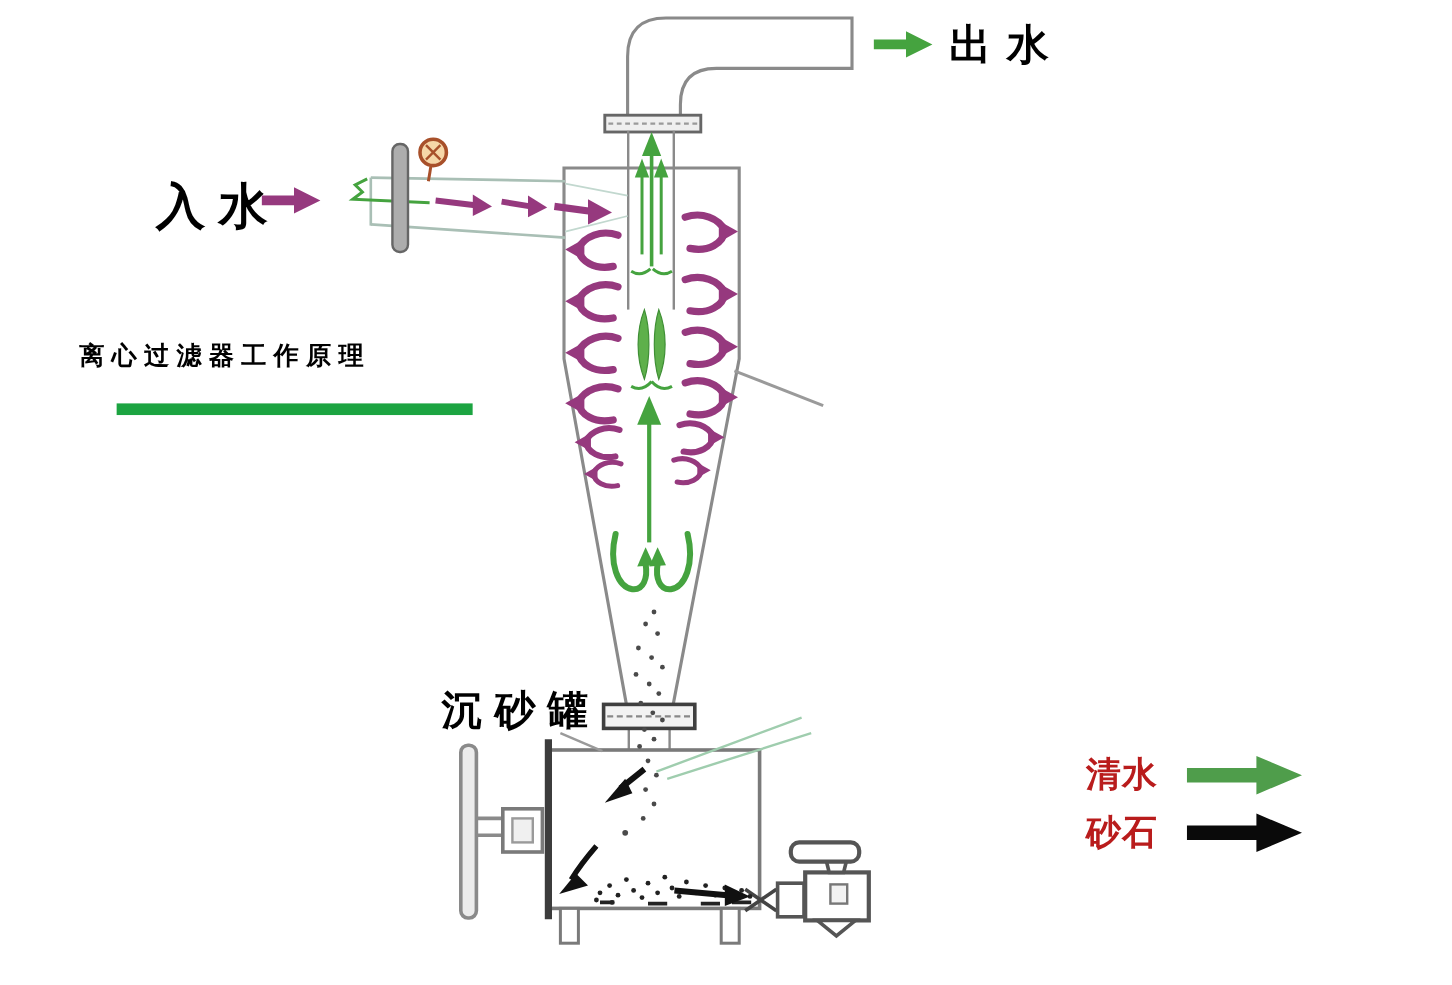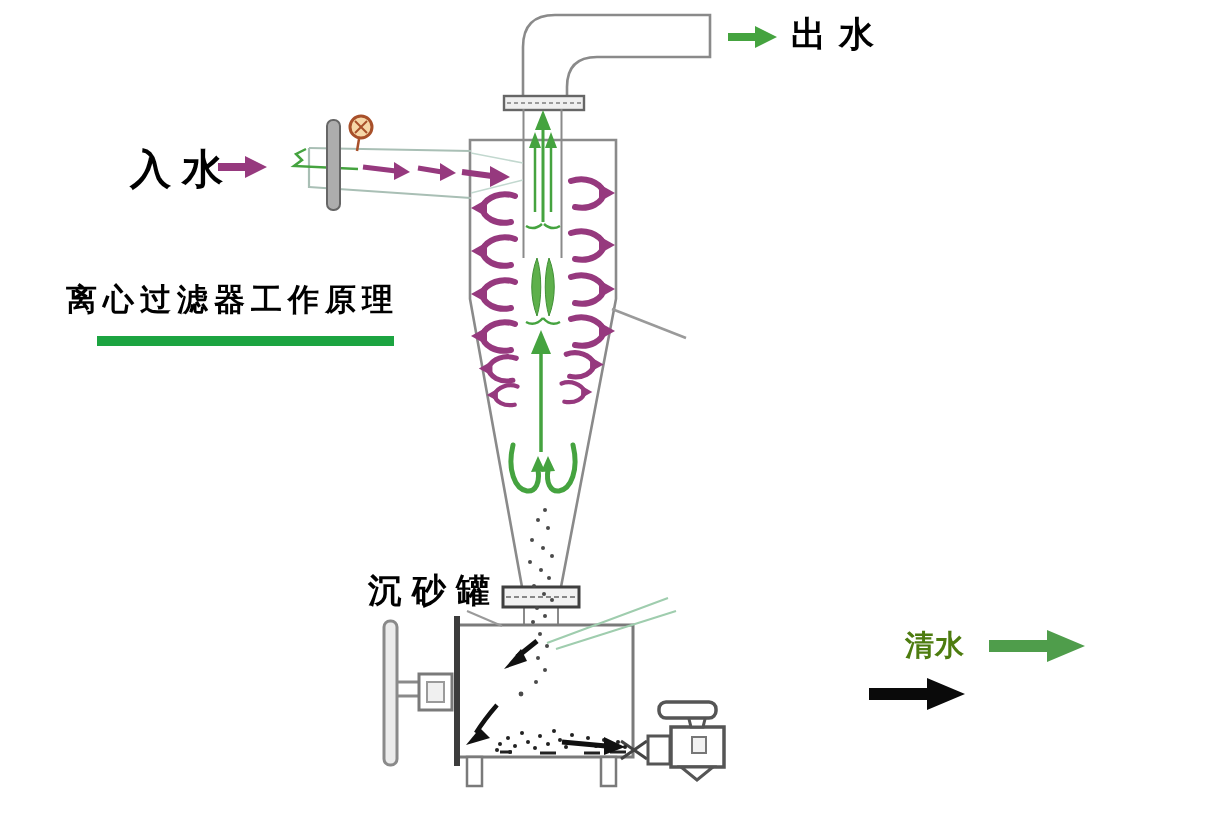--- a/index.html
+++ b/index.html
@@ -1,30 +1,30 @@
 <!DOCTYPE html>
 <html><head>
 <meta charset="utf-8">
 <style>
   html,body{margin:0;padding:0;background:#ffffff;}
   .stage{position:relative;width:1210px;height:821px;background:#ffffff;overflow:hidden;
-         font-family:Liberation Mono, monospace;}
+         font-family:Liberation Serif, serif;}
   .diagram-svg{position:absolute;left:0;top:0;}
   .lbl{position:absolute;color:#000;font-weight:bold;white-space:nowrap;line-height:1;}
   .lbl-outlet{left:791px;top:20px;font-size:35px;letter-spacing:13px;}
   .lbl-inlet{left:130px;top:152px;font-size:41px;letter-spacing:11px;}
-  .lbl-title{left:66px;top:286px;font-size:31px;letter-spacing:6px;}
+  .lbl-title{left:66px;top:286px;font-size:21px;letter-spacing:6px;}
   .title-underline{position:absolute;left:97px;top:336px;width:297px;height:10px;}
   .lbl-barrel{left:697px;top:328px;font-size:28px;letter-spacing:13px;font-weight:bold;}
   .lbl-tank{left:368px;top:576px;font-size:34px;letter-spacing:10px;}
   .lbl-baffle{left:671px;top:589px;font-size:30px;letter-spacing:11px;}
   .arrow-chip{position:absolute;}
   .legend{position:absolute;left:845px;top:622px;width:250px;}
   .legend-row{display:flex;align-items:center;height:48px;}
-  .legend-label{width:120px;text-align:right;font-size:29px;font-weight:bold;color:#4d7c0f;letter-spacing:1px;}
+  .legend-label{width:120px;text-align:right;font-size:29px;font-weight:bold;color:#b91c1c;letter-spacing:1px;}
   .legend-arrow{margin-left:24px;flex:0 0 auto;}
 </style>
 </head>
 <body>
 
 <div class="stage">
 
   <svg class="diagram-svg" width="1210" height="821" viewBox="0 0 1210 821">
     <defs>
       <g id="swR">
@@ -225,19 +225,20 @@
   <div class="lbl lbl-tank">沉砂罐</div>
 
   <div class="legend">
     <div class="legend-row">
       <div class="legend-label">清水</div>
       <svg class="legend-arrow" width="98" height="36">
         <polygon points="0,12 58,12 58,2 96,18 58,34 58,24 0,24" fill="#4f9d4b"></polygon>
       </svg>
     </div>
     <div class="legend-row">
+      <div class="legend-label">砂石</div>
       <svg class="legend-arrow" width="98" height="36">
         <polygon points="0,12 58,12 58,2 96,18 58,34 58,24 0,24" fill="#0a0a0a"></polygon>
       </svg>
     </div>
   </div>
 
 </div>
 
 </body></html>

